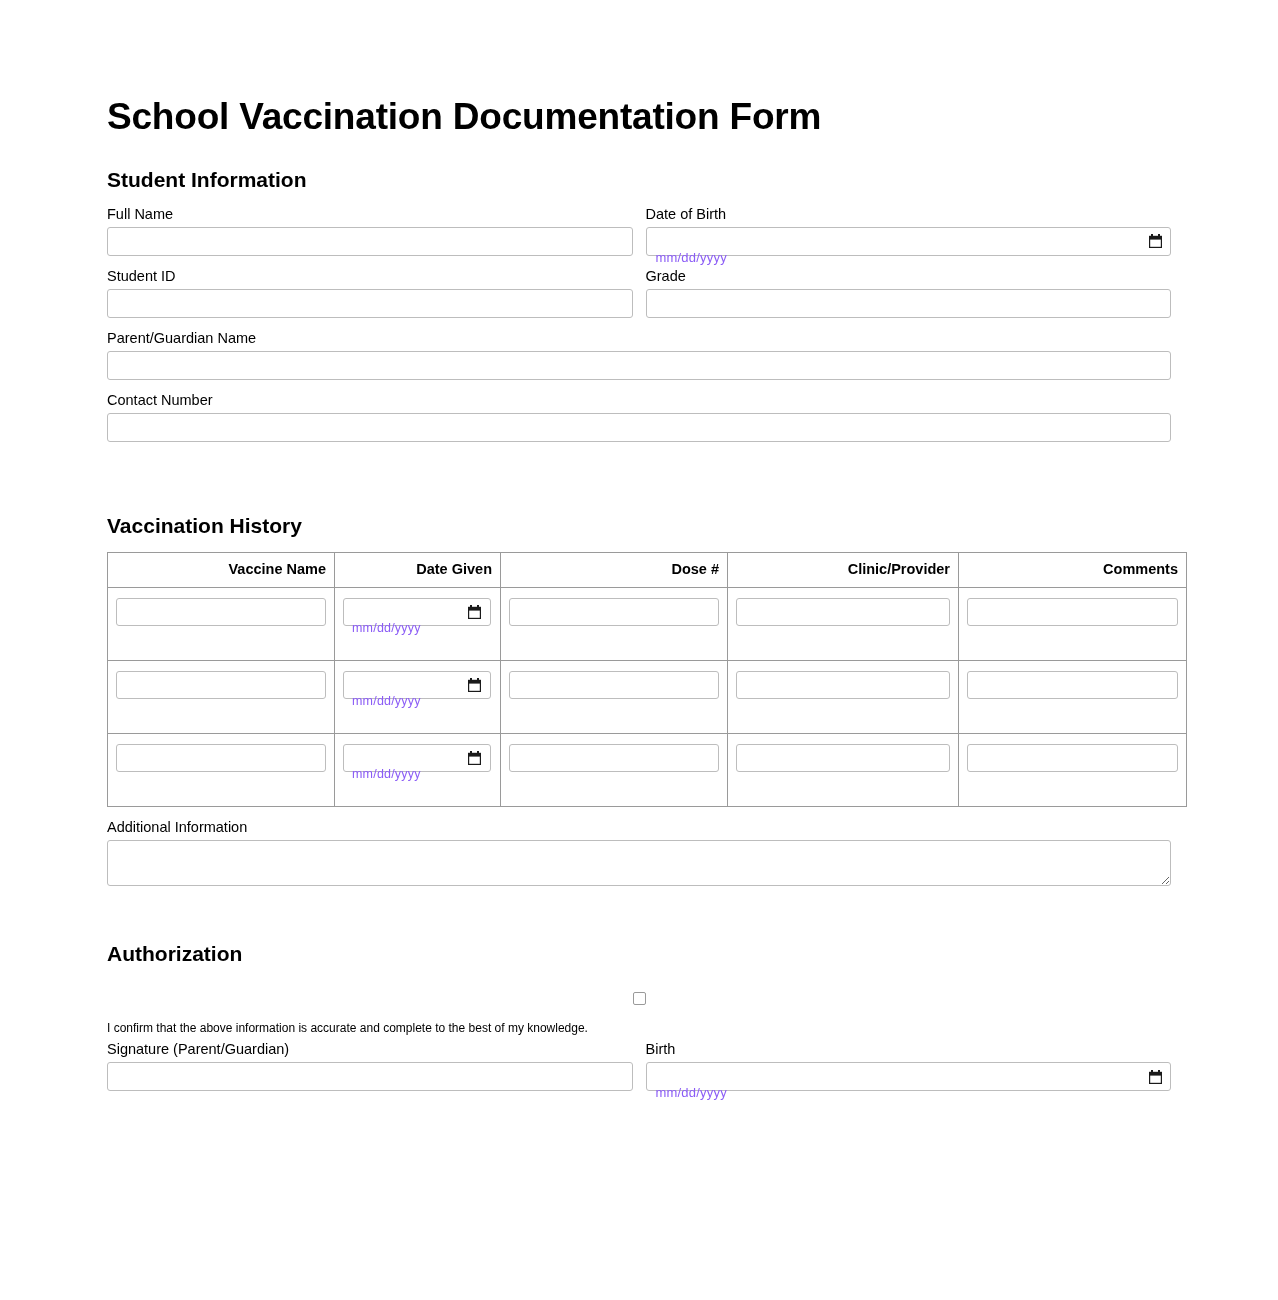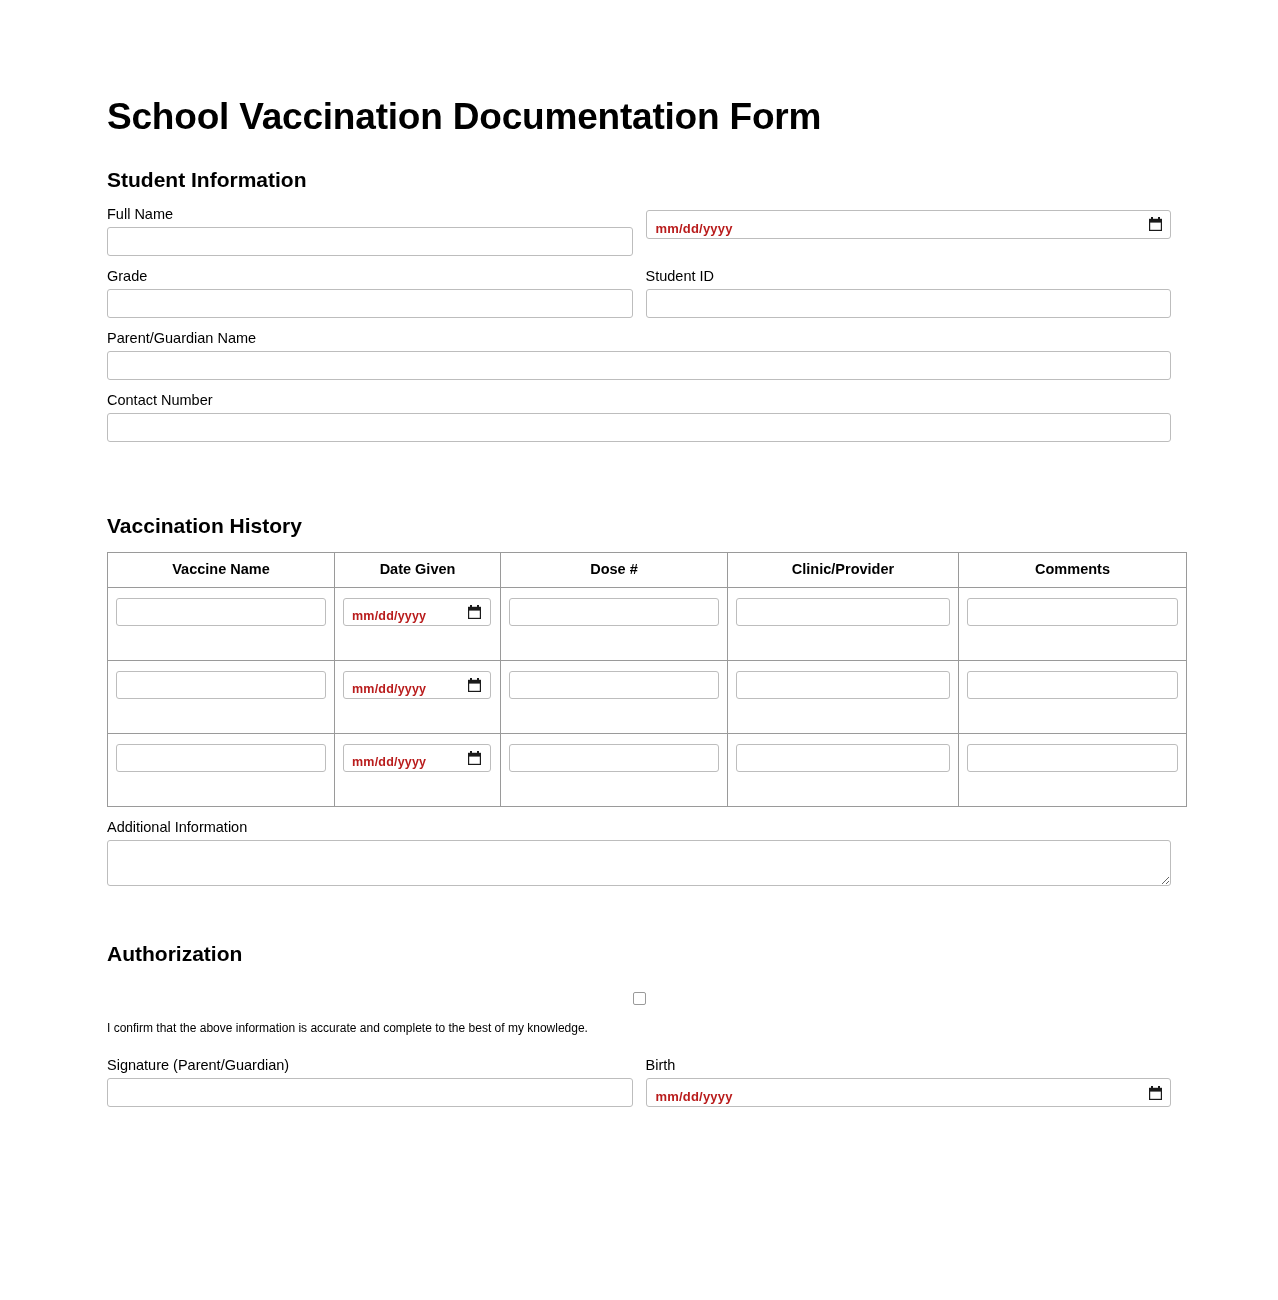--- a/index.html
+++ b/index.html
@@ -82,30 +82,29 @@
 
   
   .date-wrap {
     position: relative;
     margin-top: 4px;
   }
   .date-wrap input.date { margin-top: 0; }
   .date-ph {
     position: absolute;
     left: 10px;
-    top: 4px;
+    top: 16px;
     height: 29px;
     line-height: 29px;
     font-family: "Liberation Sans", sans-serif;
     font-size: 13px;
-    color: #b91c1c;
+    color: #8b5cf6;
     letter-spacing: 0.2px;
     pointer-events: none;
     white-space: nowrap;
-    font-weight: bold;
   }
 
   .cal-icon {
     position: absolute;
     right: 9px;
     top: 50%;
     transform: translateY(-50%);
     width: 13px;
     height: 14px;
     pointer-events: none;
@@ -125,21 +124,21 @@
     margin-top: 14px;
     table-layout: fixed;
   }
   table.vax-table th,
   table.vax-table td {
     border: 1px solid #9a9a9a;
     vertical-align: top;
     background: #fff;
   }
   table.vax-table th {
-    text-align: center;
+    text-align: right;
     font-size: 14.5px;
     font-weight: bold;
     padding: 8px 8px 9px 8px;
     line-height: 17px;
   }
   table.vax-table td {
     padding: 10px 8px 34px 8px;
   }
   table.vax-table td input.txt,
   table.vax-table td .date-wrap {
@@ -174,63 +173,64 @@
     border-radius: 2px;
     background: #fff;
     cursor: pointer;
   }
   .confirm-text {
     font-size: 12px;
     line-height: 17px;
     margin-top: 14px;
   }
 
-  .sig-row { margin-top: 20px; justify-content: center; }
+  .sig-row { margin-top: 4px; justify-content: center; }
   .sig-row .field-label { margin-bottom: 0; }
 
   .spacer-lg { height: 42px; }
   .spacer-md { height: 26px; }
 </style>
 </head>
 <body>
 
 <div class="page">
 
   <h1 class="form-title">School Vaccination Documentation Form</h1>
 
   <h2 class="section-title">Student Information</h2>
 
   <div class="row-2col">
     <div class="col field-block first">
       <div class="field-label">Full Name</div>
       <input class="txt" type="text" placeholder="" style="">
     </div>
     <div class="col field-block first">
+      <div class="field-label">Date of Birth</div>
       <div class="date-wrap">
         <input class="date" type="text" style="">
         <span class="date-ph">mm/dd/yyyy</span>
         <span class="cal-icon">
           <svg viewBox="0 0 13 14" width="13" height="14" xmlns="http://www.w3.org/2000/svg">
             <rect x="0.5" y="2.5" width="12" height="11" fill="#ffffff" stroke="#1a1a1a" stroke-width="1.4"></rect>
             <rect x="0" y="2" width="13" height="3.6" fill="#1a1a1a"></rect>
             <rect x="2" y="0" width="2" height="3" fill="#1a1a1a"></rect>
             <rect x="9" y="0" width="2" height="3" fill="#1a1a1a"></rect>
           </svg>
         </span>
       </div>
     </div>
   </div>
 
   <div class="row-2col">
     <div class="col field-block">
+      <div class="field-label">Student ID</div>
+      <input class="txt" type="text" placeholder="" style="">
+    </div>
+    <div class="col field-block">
       <div class="field-label">Grade</div>
-      <input class="txt" type="text" placeholder="" style="">
-    </div>
-    <div class="col field-block">
-      <div class="field-label">Student ID</div>
       <input class="txt" type="text" placeholder="" style="">
     </div>
   </div>
 
   <div class="field-block">
     <div class="field-label">Parent/Guardian Name</div>
     <input class="txt" type="text" placeholder="" style="">
   </div>
 
   <div class="field-block">

